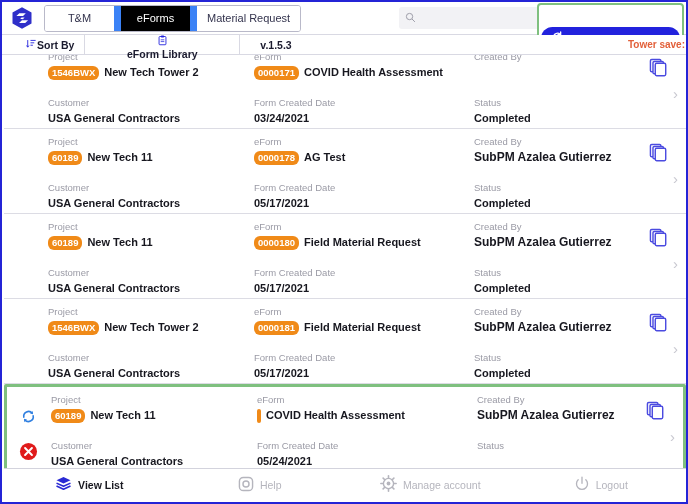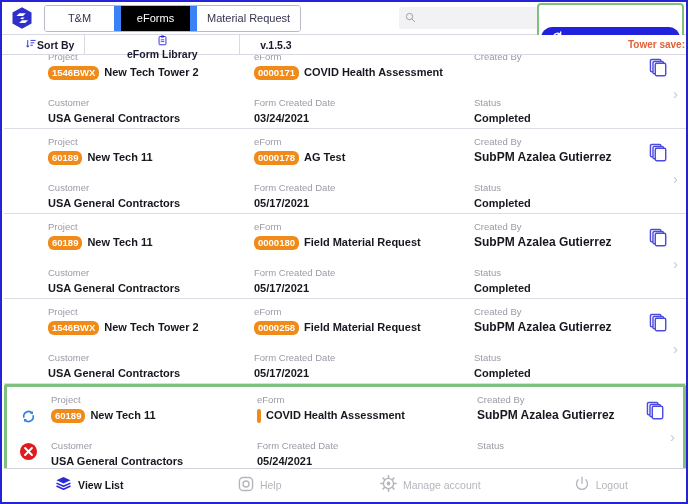--- a/index.html
+++ b/index.html
@@ -552,21 +552,21 @@
           </div>
           <div class="field-block second">
             <div class="field-label">Customer</div>
             <div class="field-value plain">USA General Contractors</div>
           </div>
         </div>
         <div class="col eform">
           <div class="field-block">
             <div class="field-label">eForm</div>
             <div class="field-value">
-              <span class="badge">0000258</span>
+              <span class="badge">0000181</span>
               <span>Field Material Request</span>
             </div>
           </div>
           <div class="field-block second">
             <div class="field-label">Form Created Date</div>
             <div class="field-value plain">05/17/2021</div>
           </div>
         </div>
         <div class="col created">
           <div class="field-block">

